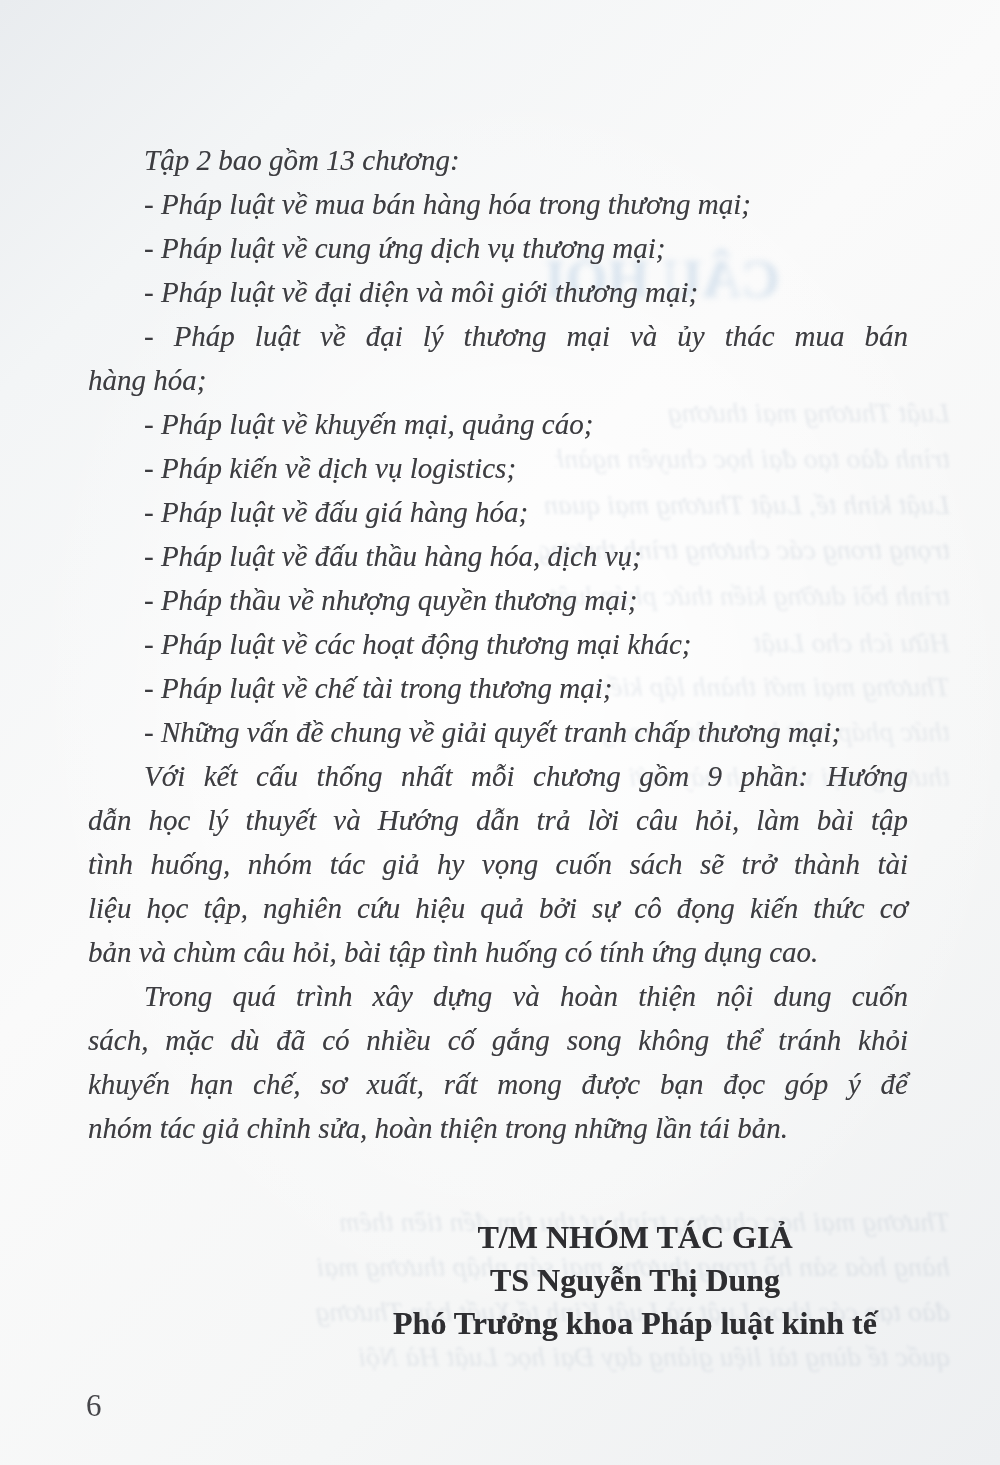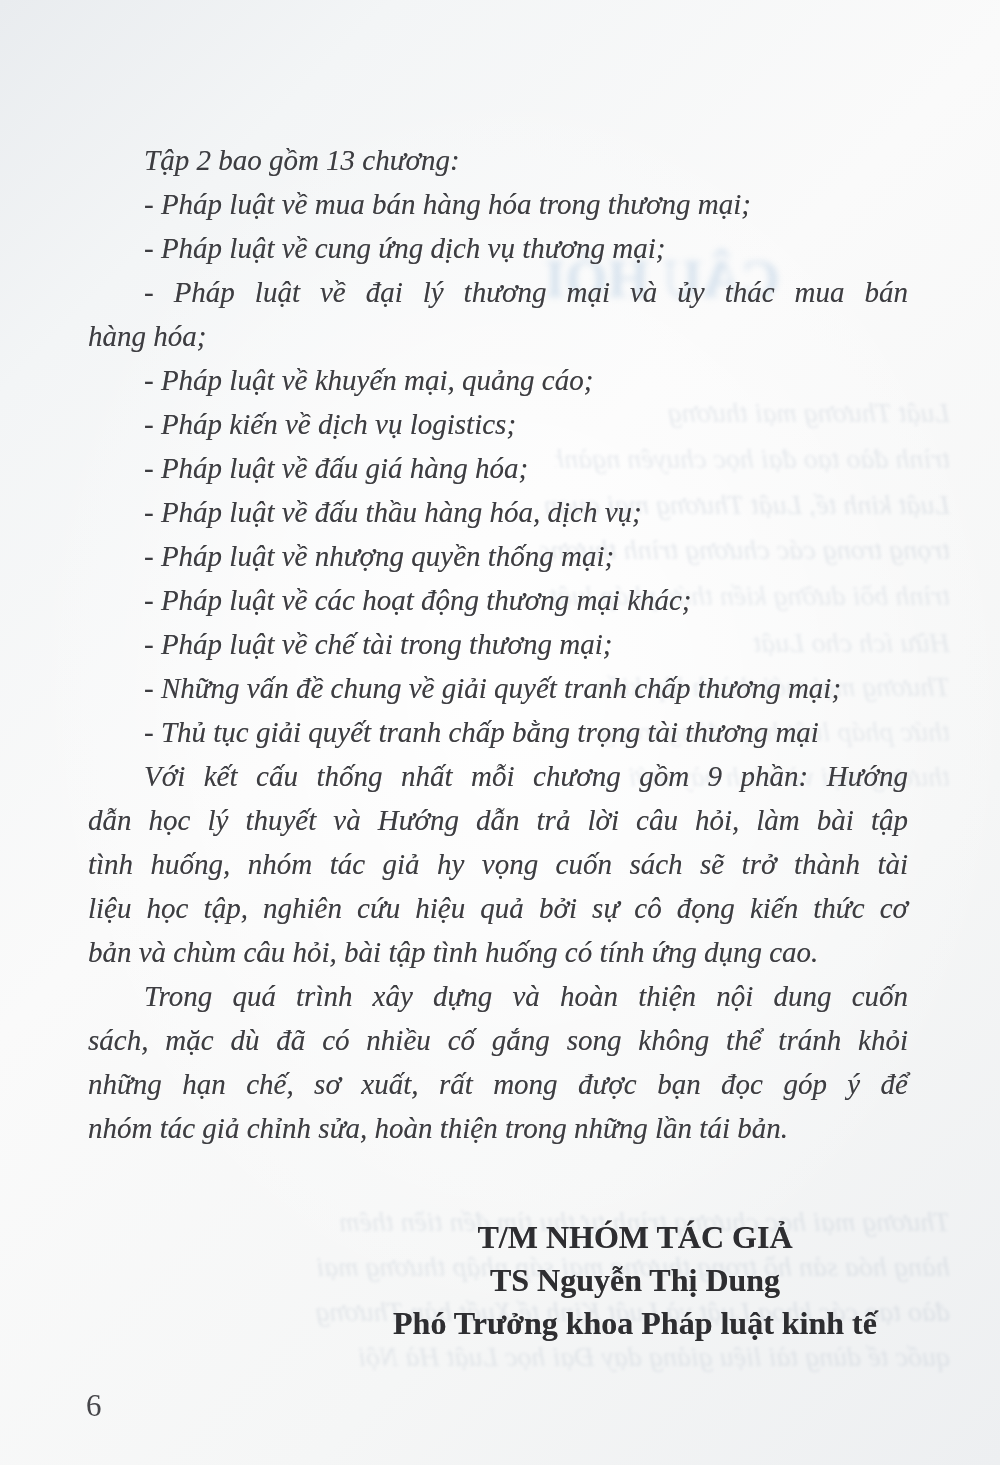--- a/index.html
+++ b/index.html
@@ -104,39 +104,39 @@
       <div class="ghost-line" style="left: 95px; top: 1205px; width: 855px; opacity: 0.13;">Thương mại học chương trình tự thu tìm đến tiền thêm</div>
       <div class="ghost-line" style="left: 95px; top: 1250px; width: 855px; opacity: 0.13;">hàng hóa sản hồ trong thương mại sáp nhập thương mại</div>
       <div class="ghost-line" style="left: 95px; top: 1295px; width: 855px; opacity: 0.13;">đào tạo các khoa Luật và Luật Kinh tế Xuất bản Thương</div>
       <div class="ghost-line" style="left: 95px; top: 1340px; width: 855px; opacity: 0.12;">quốc tế dùng tài liệu giảng dạy Đại học Luật Hà Nội</div>
     </div>
 
   <div class="body-text">
       <div class="line indent">Tập 2 bao gồm 13 chương:</div>
       <div class="line indent">- Pháp luật về mua bán hàng hóa trong thương mại;</div>
       <div class="line indent">- Pháp luật về cung ứng dịch vụ thương mại;</div>
+      <div class="line indent">- Pháp luật về đại diện và môi giới thương mại;</div>
       <div class="line indent justify">- Pháp luật về đại lý thương mại và ủy thác mua bán</div>
       <div class="line flush">hàng hóa;</div>
       <div class="line indent">- Pháp luật về khuyến mại, quảng cáo;</div>
       <div class="line indent">- Pháp kiến về dịch vụ logistics;</div>
       <div class="line indent">- Pháp luật về đấu giá hàng hóa;</div>
       <div class="line indent">- Pháp luật về đấu thầu hàng hóa, dịch vụ;</div>
-      <div class="line indent">- Pháp luật về nhượng quyền thống mại;</div>
+      <div class="line indent">- Pháp thầu về nhượng quyền thương mại;</div>
       <div class="line indent">- Pháp luật về các hoạt động thương mại khác;</div>
       <div class="line indent">- Pháp luật về chế tài trong thương mại;</div>
       <div class="line indent">- Những vấn đề chung về giải quyết tranh chấp thương mại;</div>
-      <div class="line indent">- Thủ tục giải quyết tranh chấp bằng trọng tài thương mại</div>
       <div class="line indent justify">Với kết cấu thống nhất mỗi chương gồm 9 phần: Hướng</div>
       <div class="line flush justify">dẫn học lý thuyết và Hướng dẫn trả lời câu hỏi, làm bài tập</div>
       <div class="line flush justify">tình huống, nhóm tác giả hy vọng cuốn sách sẽ trở thành tài</div>
       <div class="line flush justify">liệu học tập, nghiên cứu hiệu quả bởi sự cô đọng kiến thức cơ</div>
       <div class="line flush">bản và chùm câu hỏi, bài tập tình huống có tính ứng dụng cao.</div>
       <div class="line indent justify">Trong quá trình xây dựng và hoàn thiện nội dung cuốn</div>
       <div class="line flush justify">sách, mặc dù đã có nhiều cố gắng song không thể tránh khỏi</div>
-      <div class="line flush justify">những hạn chế, sơ xuất, rất mong được bạn đọc góp ý để</div>
+      <div class="line flush justify">khuyến hạn chế, sơ xuất, rất mong được bạn đọc góp ý để</div>
       <div class="line flush">nhóm tác giả chỉnh sửa, hoàn thiện trong những lần tái bản.</div>
     </div>
 
   <div class="signature">
     <div class="sig-line">T/M NHÓM TÁC GIẢ</div>
     <div class="sig-line">TS Nguyễn Thị Dung</div>
     <div class="sig-line">Phó Trưởng khoa Pháp luật kinh tế</div>
   </div>
 
   <div class="page-number">6</div>

